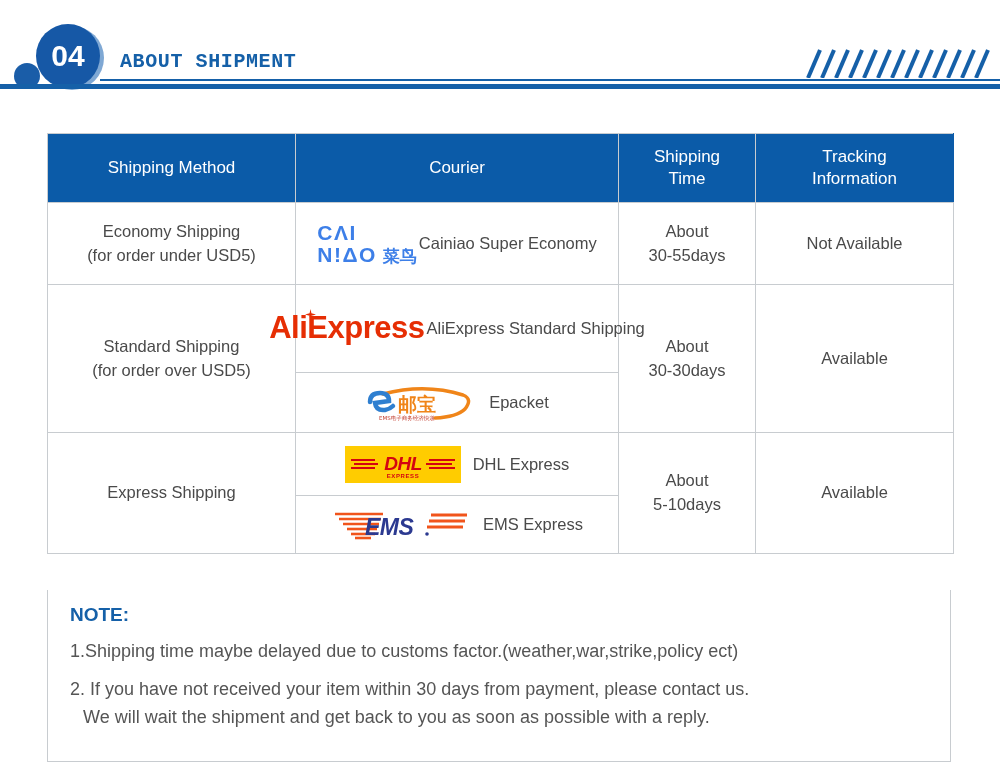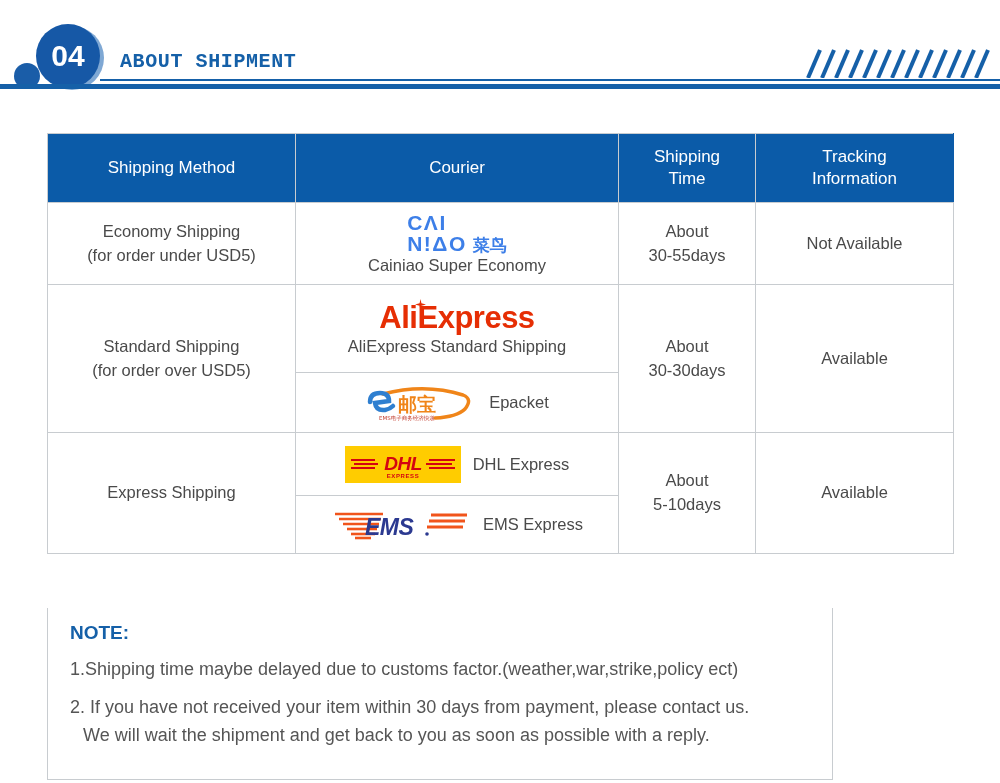--- a/index.html
+++ b/index.html
@@ -142,21 +142,20 @@
   td.courier { padding: 6px 4px; }
 
   .courier-inner {
     display: flex;
     align-items: center;
     justify-content: center;
     gap: 12px;
   }
   .courier-stack {
     display: flex;
-    flex-direction: column;
     align-items: center;
     justify-content: center;
     gap: 2px;
   }
   .courier-label {
     font-size: 16.5px;
     color: #4a4a4a;
     white-space: nowrap;
   }
 
@@ -210,22 +209,22 @@
   .ems-logo {
     width: 140px;
     height: 36px;
     position: relative;
   }
 
   
   .note-box {
     position: absolute;
     left: 47px;
-    top: 608px;
-    width: 786px;
+    top: 590px;
+    width: 904px;
     height: 172px;
     border: 1px solid #c8ccd0;
     border-top: none;
     box-sizing: border-box;
     padding: 14px 20px 0 22px;
   }
   .note-title {
     color: #1560A8;
     font-size: 19px;
     font-weight: bold;

